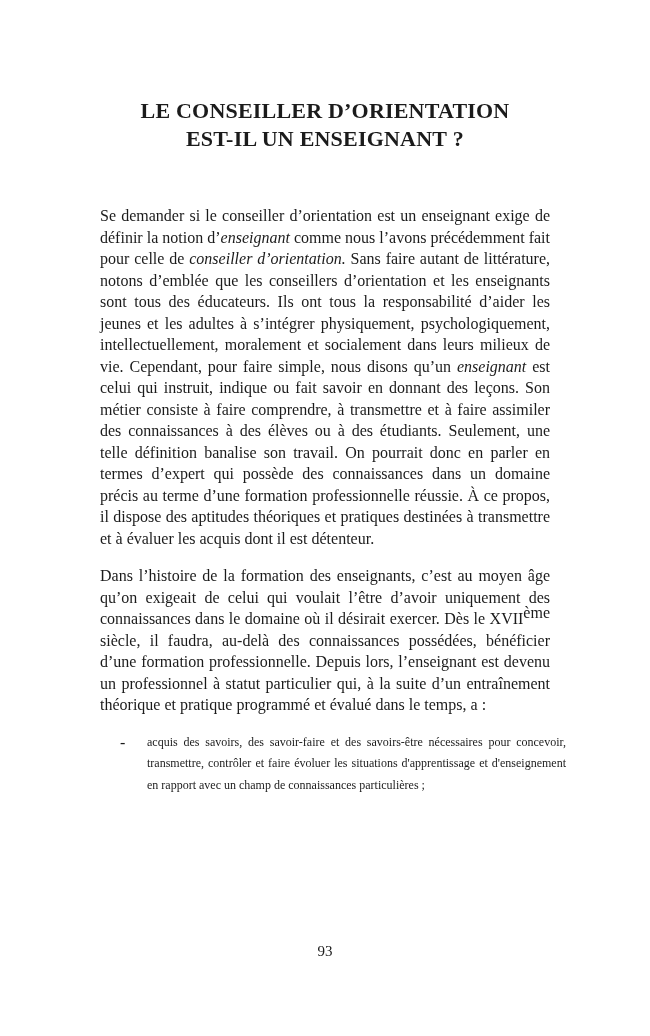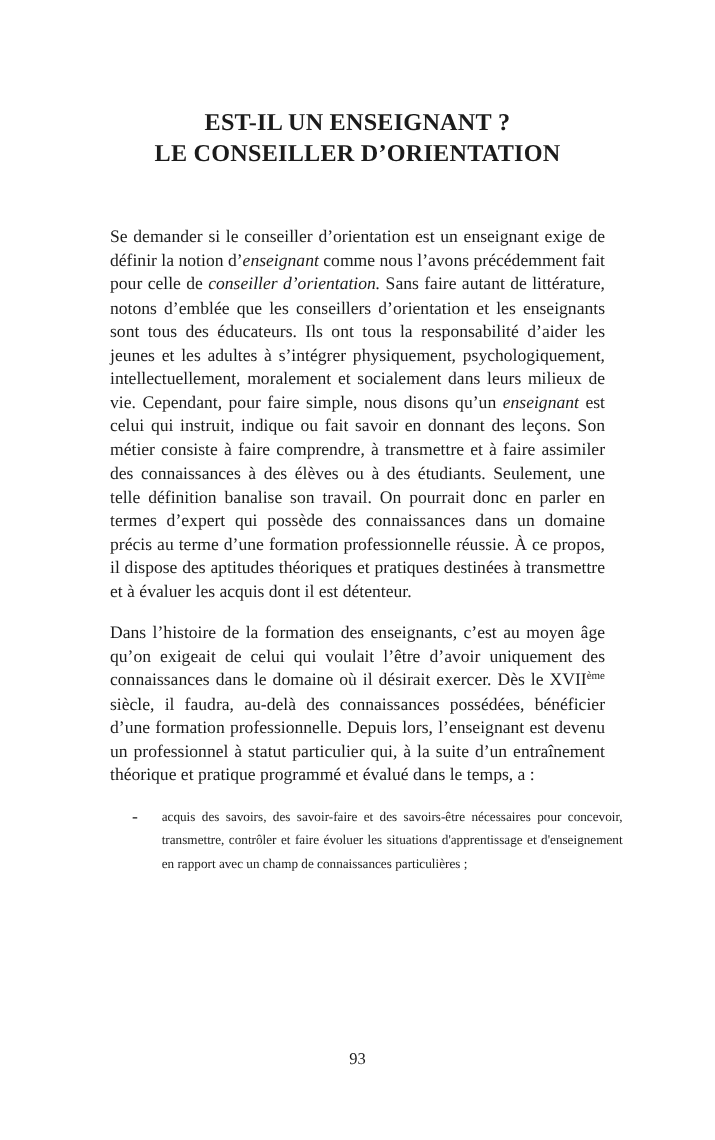--- a/index.html
+++ b/index.html
@@ -33,21 +33,21 @@
     margin: 16px;
     font-size: 16px;
     line-height: 21.5px;
     text-align: justify;
     text-justify: inter-word;
   }
   .para-first { margin-top: 52px; }
   .para-second { margin-top: 12px; }
   .it { font-style: italic; }
   .sup {
-    font-size: 10px;
+    font-size: 16px;
     vertical-align: baseline;
     position: relative;
     top: -6px;
     line-height: 0;
   }
   .list-item {
     display: flex;
     margin-top: 12px;
     margin-left: 36px;
   }
@@ -65,31 +65,30 @@
     text-justify: inter-word;
   }
   .page-number {
     position: absolute;
     top: 941px;
     left: 0;
     width: 650px;
     text-align: center;
     font-size: 15px;
     line-height: 20px;
-    margin-top: 12px;
   }
 </style>
 </head>
 <body>
 
 <div class="page">
 
   <h1 class="title">
+    <span class="title-line">LE CONSEILLER D’ORIENTATION</span>
     <span class="title-line">EST-IL UN ENSEIGNANT&nbsp;?</span>
-    <span class="title-line">LE CONSEILLER D’ORIENTATION</span>
   </h1>
 
   <p class="para para-first"><span>Se demander si le conseiller d’orientation est un enseignant exige de définir la notion d’</span><span class="it">enseignant</span><span> comme nous l’avons précédemment fait pour celle de </span><span class="it">conseiller d’orientation.</span><span> Sans faire autant de littérature, notons d’emblée que les conseillers d’orientation et les enseignants sont tous des éducateurs. Ils ont tous la responsabilité d’aider les jeunes et les adultes à s’intégrer physiquement, psychologiquement, intellectuellement, moralement et socialement dans leurs milieux de vie. Cependant, pour faire simple, nous disons qu’un </span><span class="it">enseignant</span><span> est celui qui instruit, indique ou fait savoir en donnant des leçons. Son métier consiste à faire comprendre, à transmettre et à faire assimiler des connaissances à des élèves ou à des étudiants. Seulement, une telle définition banalise son travail. On pourrait donc en parler en termes d’expert qui possède des connaissances dans un domaine précis au terme d’une formation professionnelle réussie. À ce propos, il dispose des aptitudes théoriques et pratiques destinées à transmettre et à évaluer les acquis dont il est détenteur.</span></p>
 
   <p class="para para-second"><span>Dans l’histoire de la formation des enseignants, c’est au moyen âge qu’on exigeait de celui qui voulait l’être d’avoir uniquement des connaissances dans le domaine où il désirait exercer. Dès le XVII</span><span class="sup">ème</span><span> siècle, il faudra, au-delà des connaissances possédées, bénéficier d’une formation professionnelle. Depuis lors, l’enseignant est devenu un professionnel à statut particulier qui, à la suite d’un entraînement théorique et pratique programmé et évalué dans le temps, a&nbsp;:</span></p>
 
   <div class="list-item">
     <span class="list-marker">-</span>
     <span class="list-text">acquis des savoirs, des savoir-faire et des savoirs-être nécessaires pour concevoir, transmettre, contrôler et faire évoluer les situations d'apprentissage et d'enseignement en rapport avec un champ de connaissances particulières&nbsp;;</span>
   </div>

